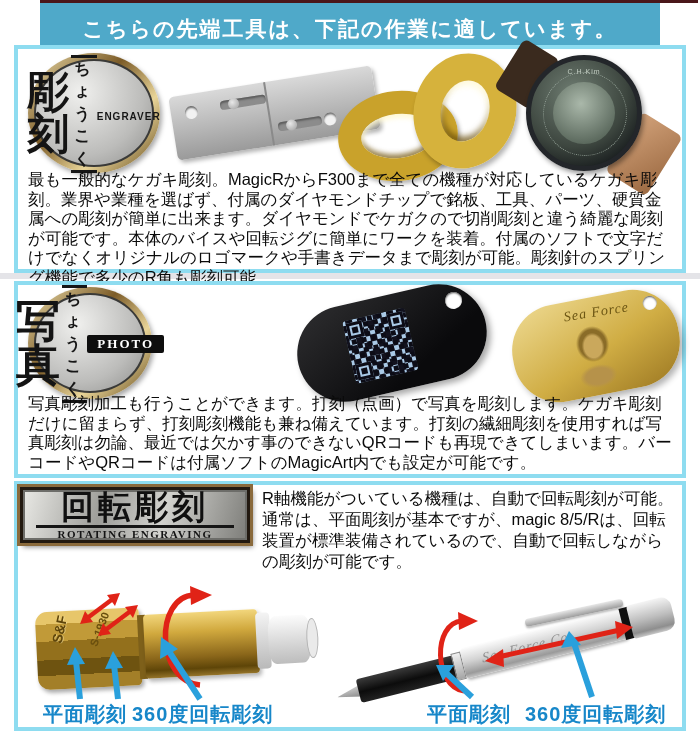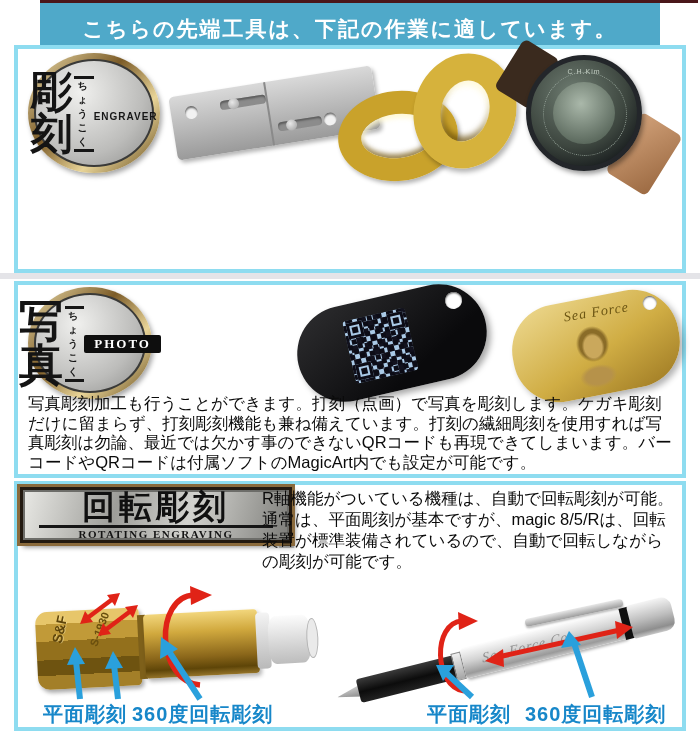--- a/index.html
+++ b/index.html
@@ -30,21 +30,21 @@
   }
   .medal-inner{
     width:100%;height:100%;border-radius:50%;
     background:radial-gradient(circle at 38% 30%,#f0f0ee,#bcbcba 62%,#8d8d8b);
     display:flex;flex-direction:row;align-items:center;justify-content:center;
     border:2px solid #3a3a38;box-sizing:border-box;
   }
   .medal .kanji{font-size:42px;font-weight:900;color:#141414;line-height:1;letter-spacing:2px;}
   .medal .kana{
     margin-top:2px;border-top:3px solid #161616;border-bottom:3px solid #161616;
-    font-size:10px;font-weight:bold;color:#161616;letter-spacing:3px;padding:0 3px;line-height:1.4;
+    font-size:16px;font-weight:bold;color:#161616;letter-spacing:3px;padding:0 3px;line-height:1.4;
   }
   .medal .en{
     margin-top:7px;font-family:Liberation Sans, sans-serif;
     font-weight:900;font-size:10px;color:#161616;letter-spacing:1px;
   }
   .medal .en-bar{
     margin-top:2px;background:#0e0e0e;color:#fff;font-family:"Liberation Serif","DejaVu Serif",serif;
     font-weight:900;font-size:13px;letter-spacing:2px;padding:1px 10px;border-radius:2px;
   }
 
@@ -123,21 +123,21 @@
   .portrait{
     position:absolute;left:42px;top:26px;width:78px;height:68px;
     background:
       radial-gradient(ellipse 16px 20px at 50% 34%,#caa85c 55%,rgba(0,0,0,0) 70%),
       radial-gradient(ellipse 26px 16px at 50% 78%,#b6924a 50%,rgba(0,0,0,0) 72%),
       radial-gradient(ellipse 22px 24px at 50% 30%,#8a6c28 60%,rgba(0,0,0,0) 75%);
   }
 
   
   .plaque{
-    position:absolute;left:2px;top:2px;width:272px;height:56px;box-sizing:border-box;
+    position:absolute;left:2px;top:2px;width:230px;height:56px;box-sizing:border-box;
     border:3px solid #221910;box-shadow:0 0 0 3px #8a6a3c,3px 4px 5px rgba(0,0,0,.45),inset 0 0 0 2px #6d6d69;
     background:linear-gradient(105deg,#e9e9e5,#9d9d99 35%,#d2d2ce 62%,#7d7d79);
     display:flex;flex-direction:column;align-items:center;justify-content:center;
   }
   .plaque .kanji{font-size:33px;font-weight:900;color:#101010;line-height:1;letter-spacing:4px;}
   .plaque .bar{width:88%;height:3px;background:#151515;margin-top:2px;}
   .plaque .en{font-family:"Liberation Serif","DejaVu Serif",serif;font-weight:900;font-size:11px;color:#141414;letter-spacing:1.5px;}
 
   
   .fitting-wrap{position:absolute;left:12px;top:100px;width:330px;height:118px;}
@@ -219,20 +219,21 @@
   <div class="watch-wrap">
     <div class="strap strap-top"></div>
     <div class="strap strap-bot"></div>
     <div class="watch-case">
       <div class="watch-sig">C.H.Kim</div>
       <div class="watch-ring"></div>
       <div class="watch-glass"></div>
     </div>
   </div>
 
+  <div class="body-text" style="left:10px;top:121px;width:648px;">最も一般的なケガキ彫刻。MagicRからF300まで全ての機種が対応しているケガキ彫刻。業界や業種を選ばず、付属のダイヤモンドチップで銘板、工具、パーツ、硬質金属への彫刻が簡単に出来ます。ダイヤモンドでケガクので切削彫刻と違う綺麗な彫刻が可能です。本体のバイスや回転ジグに簡単にワークを装着。付属のソフトで文字だけでなくオリジナルのロゴマークや手書きデータまで彫刻が可能。彫刻針のスプリング機能で多少のR角も彫刻可能。</div>
 </div>
 
 <div class="section" id="sec2">
   <div class="medal" style="left:10px;top:2px;width:124px;height:112px;">
     <div class="medal-inner">
       <div class="kanji" style="font-size:44px;">写真</div>
       <div class="kana">ちょうこく</div>
       <div class="en-bar">PHOTO</div>
     </div>
   </div>

